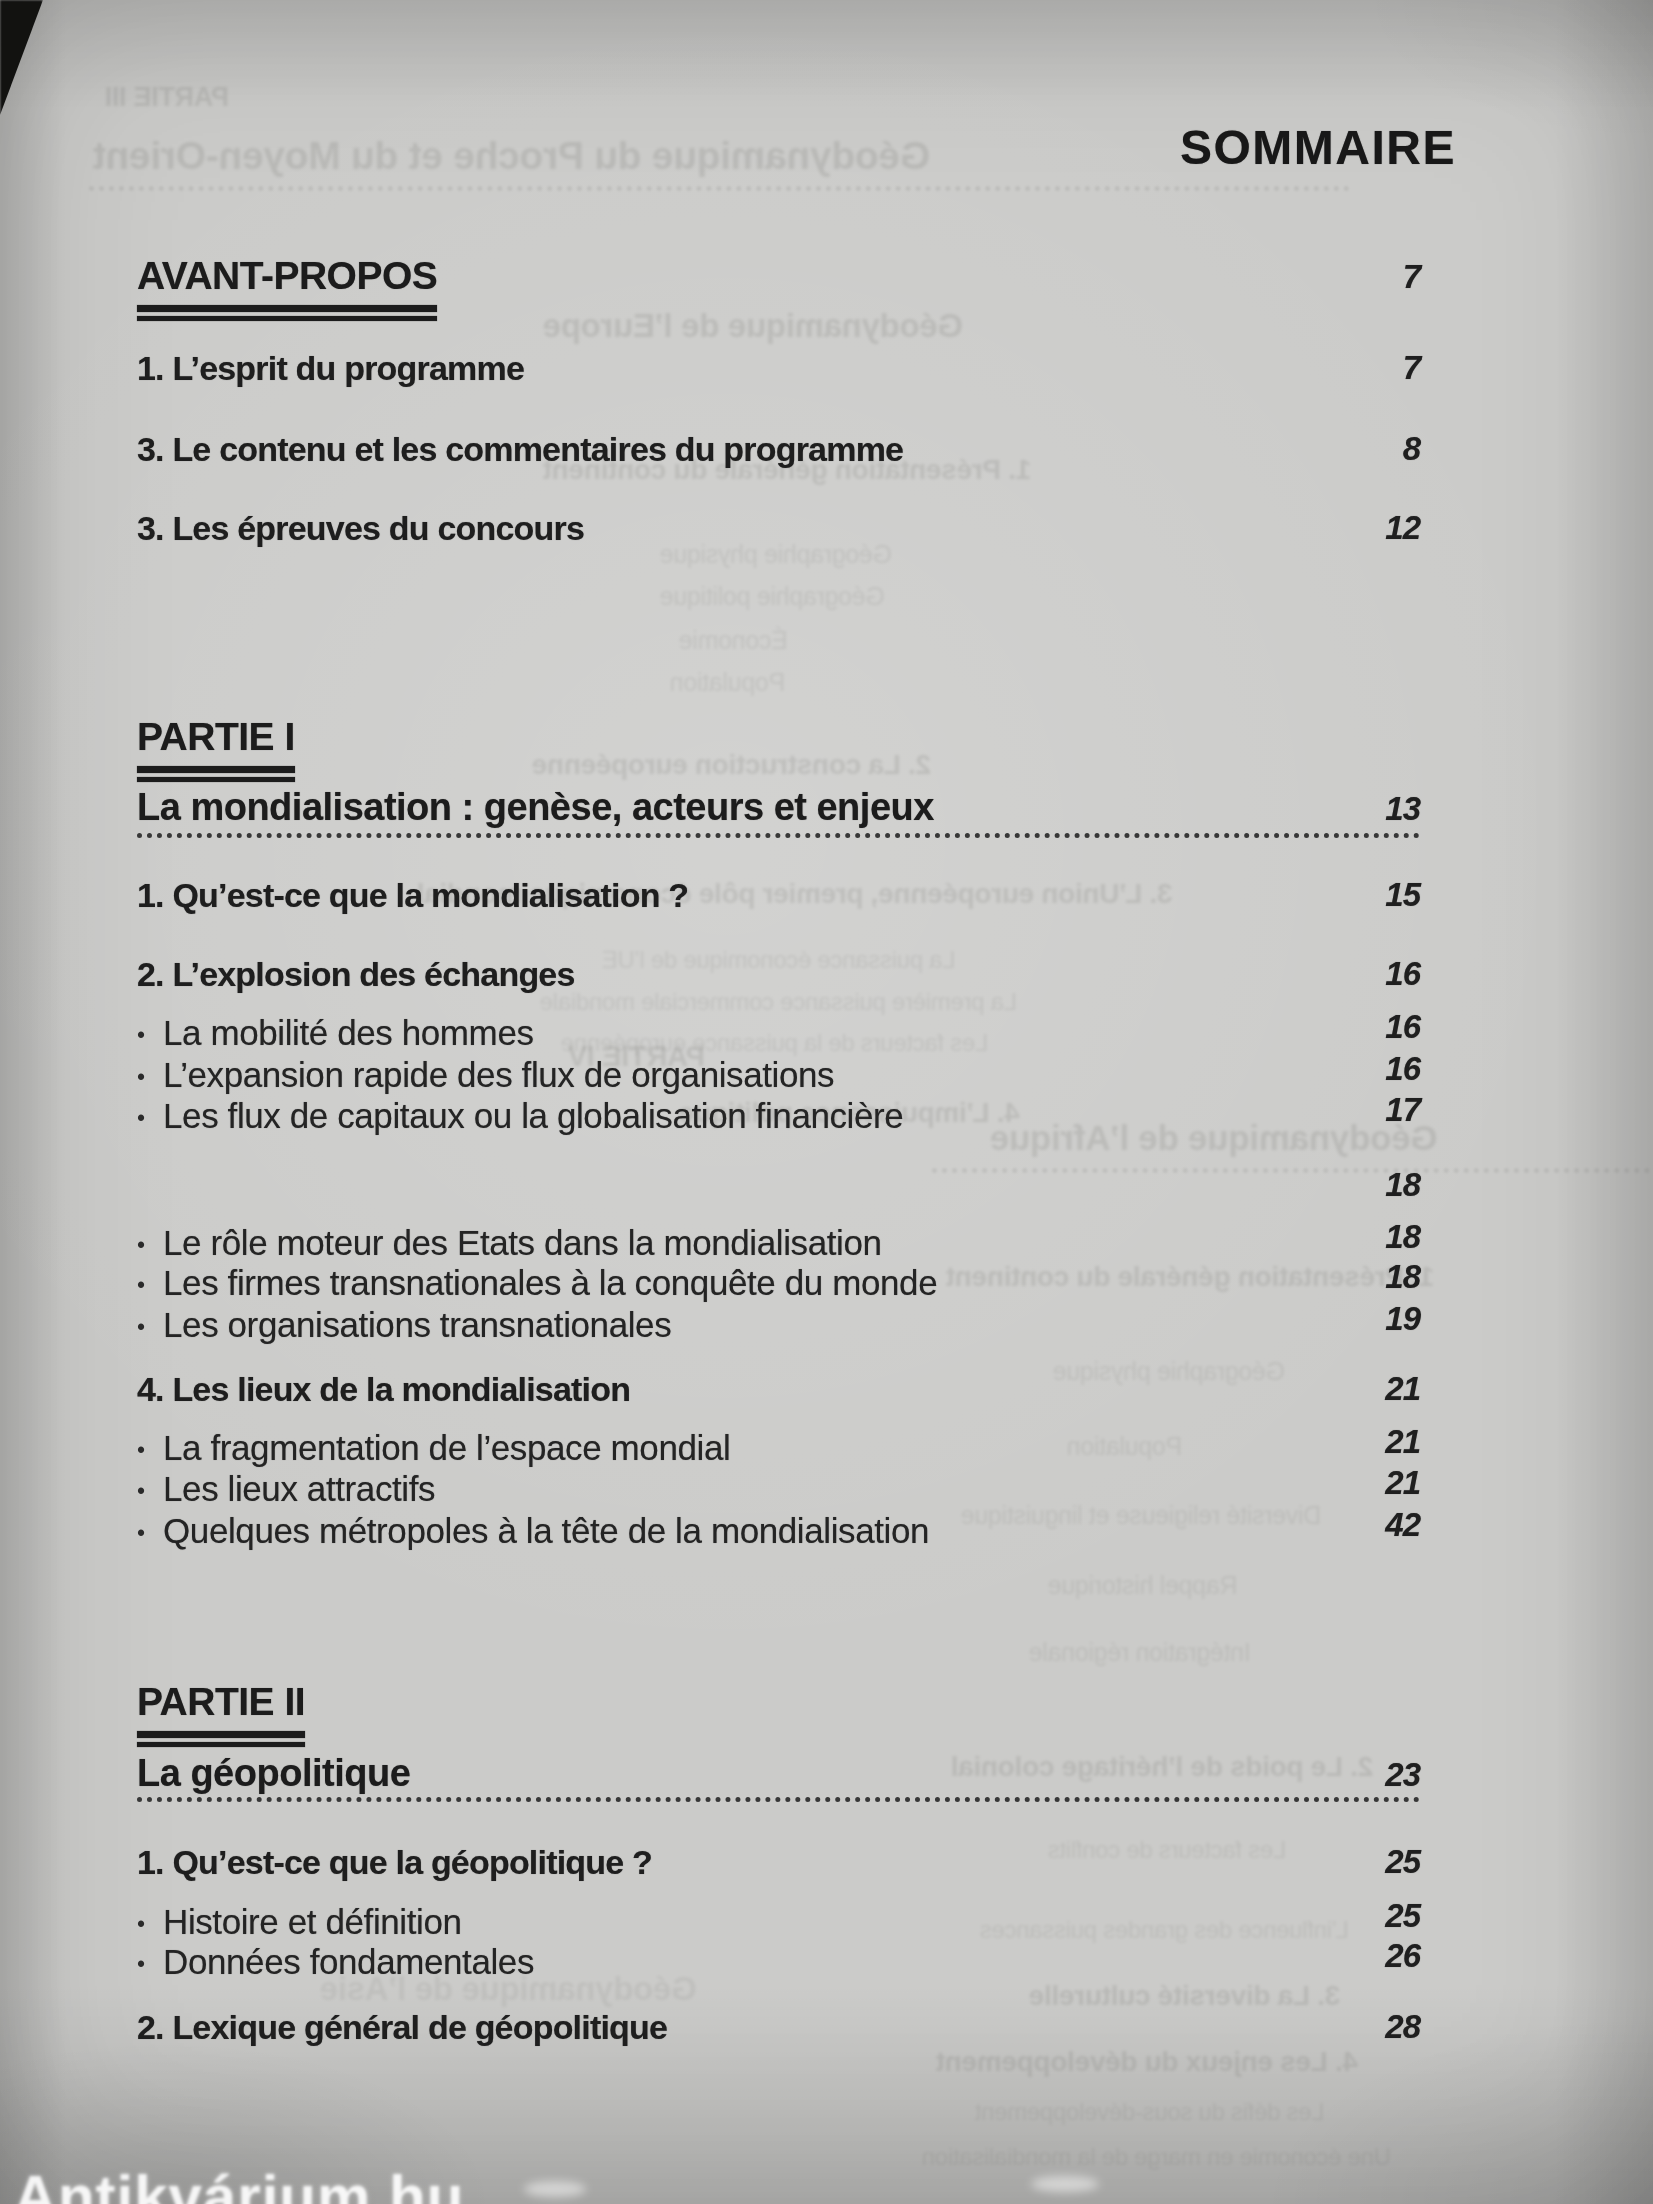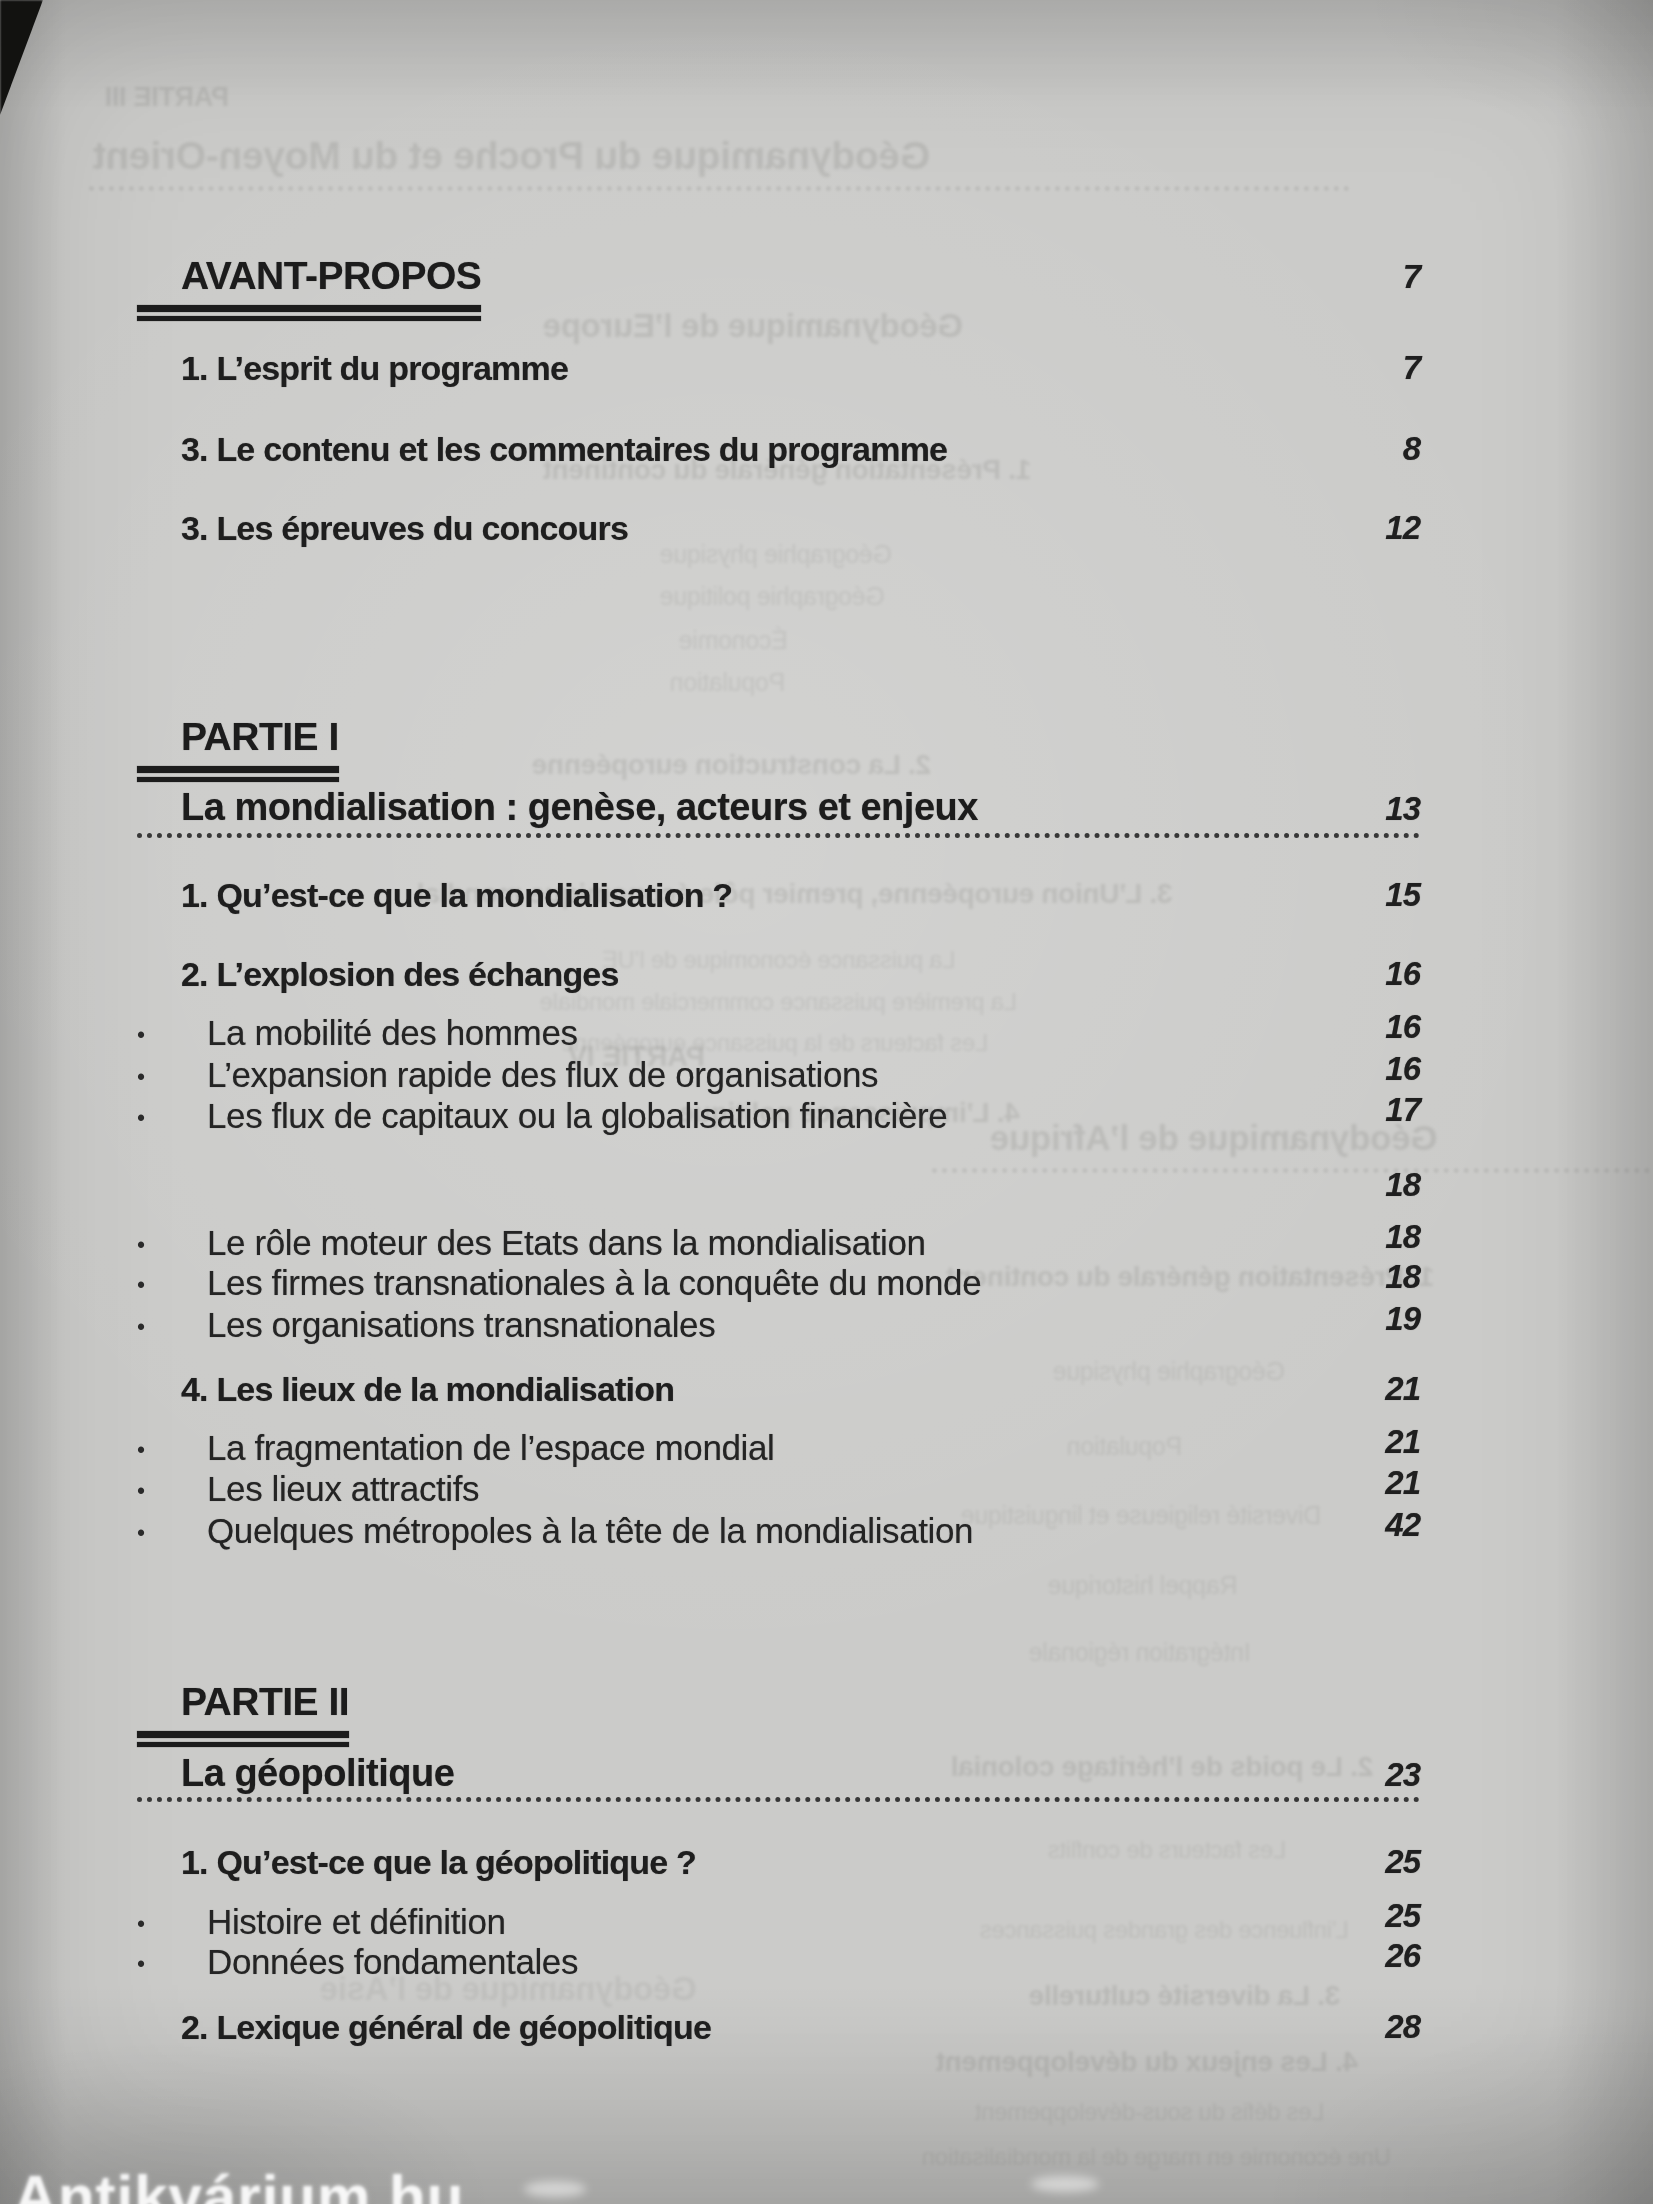--- a/index.html
+++ b/index.html
@@ -15,21 +15,21 @@
       linear-gradient(180deg, rgba(0,0,0,0.09) 0, rgba(0,0,0,0) 5%, rgba(0,0,0,0) 90%, rgba(0,0,0,0.12) 100%),
       #cbcbc9;
     box-shadow:inset 0 0 184px rgba(0,0,0,0.16);
   }
   .content{position:absolute;left:137px;right:234px;top:0;bottom:0;}
   .pagetitle{
     position:absolute;top:120px;right:198px;font-size:48px;font-weight:700;
     letter-spacing:1.5px;color:#181818;text-shadow:0 0 1px rgba(0,0,0,.45);
   }
   .row{position:absolute;left:0;right:0;white-space:nowrap;}
-  .lab{text-shadow:0 0 1px rgba(0,0,0,.40);margin-left:44px;}
+  .lab{text-shadow:0 0 1px rgba(0,0,0,.40);}
   .h .lab,.p .lab{font-size:39px;font-weight:700;letter-spacing:-0.5px;color:#1c1c1c;}
   .pt .lab{font-size:38px;font-weight:700;letter-spacing:-0.5px;color:#1c1c1c;}
   .e .lab{font-size:34px;font-weight:700;letter-spacing:-0.8px;color:#1e1e1e;}
   .b{color:#242424;}
   .b .lab{font-size:35px;font-weight:400;letter-spacing:-0.4px;}
   .blt{display:inline-block;width:26px;font-size:23px;vertical-align:1.9px;color:#2a2a2a;}
   .num{
     position:absolute;right:0;top:0;font-size:33px;font-weight:700;font-style:italic;
     color:#1f1f1f;letter-spacing:-1px;text-shadow:0 0 1px rgba(0,0,0,.40);
   }
@@ -88,20 +88,21 @@
   <div class="g" style="top:1836px;left:1048px;font-size:24px">Les facteurs de conflits</div>
   <div class="g" style="top:1916px;left:980px;font-size:24px">L’influence des grandes puissances</div>
   <div class="g gb" style="top:1980px;left:1029px;font-size:28px">3. La diversité culturelle</div>
   <div class="g gb" style="top:1970px;left:320px;font-size:33px;opacity:.09">Géodynamique de l’Asie</div>
   <div class="g gb" style="top:2046px;left:936px;font-size:28px">4. Les enjeux du développement</div>
   <div class="g" style="top:2098px;left:975px;font-size:24px">Les défis du sous-développement</div>
   <div class="g" style="top:2143px;left:922px;font-size:24px">Une économie en marge de la mondialisation</div>
 
   <div class="corner"></div>
 
+  <div class="pagetitle">SOMMAIRE</div>
 
   <div class="content">
 
     <div class="row h" style="top:254px">
       <span class="uwrap">
         <span class="lab">AVANT-PROPOS</span>
         <span class="u2" style="display:block"></span>
         <span class="u3" style="display:block"></span>
       </span>
       <span class="num num-dn">7</span>

